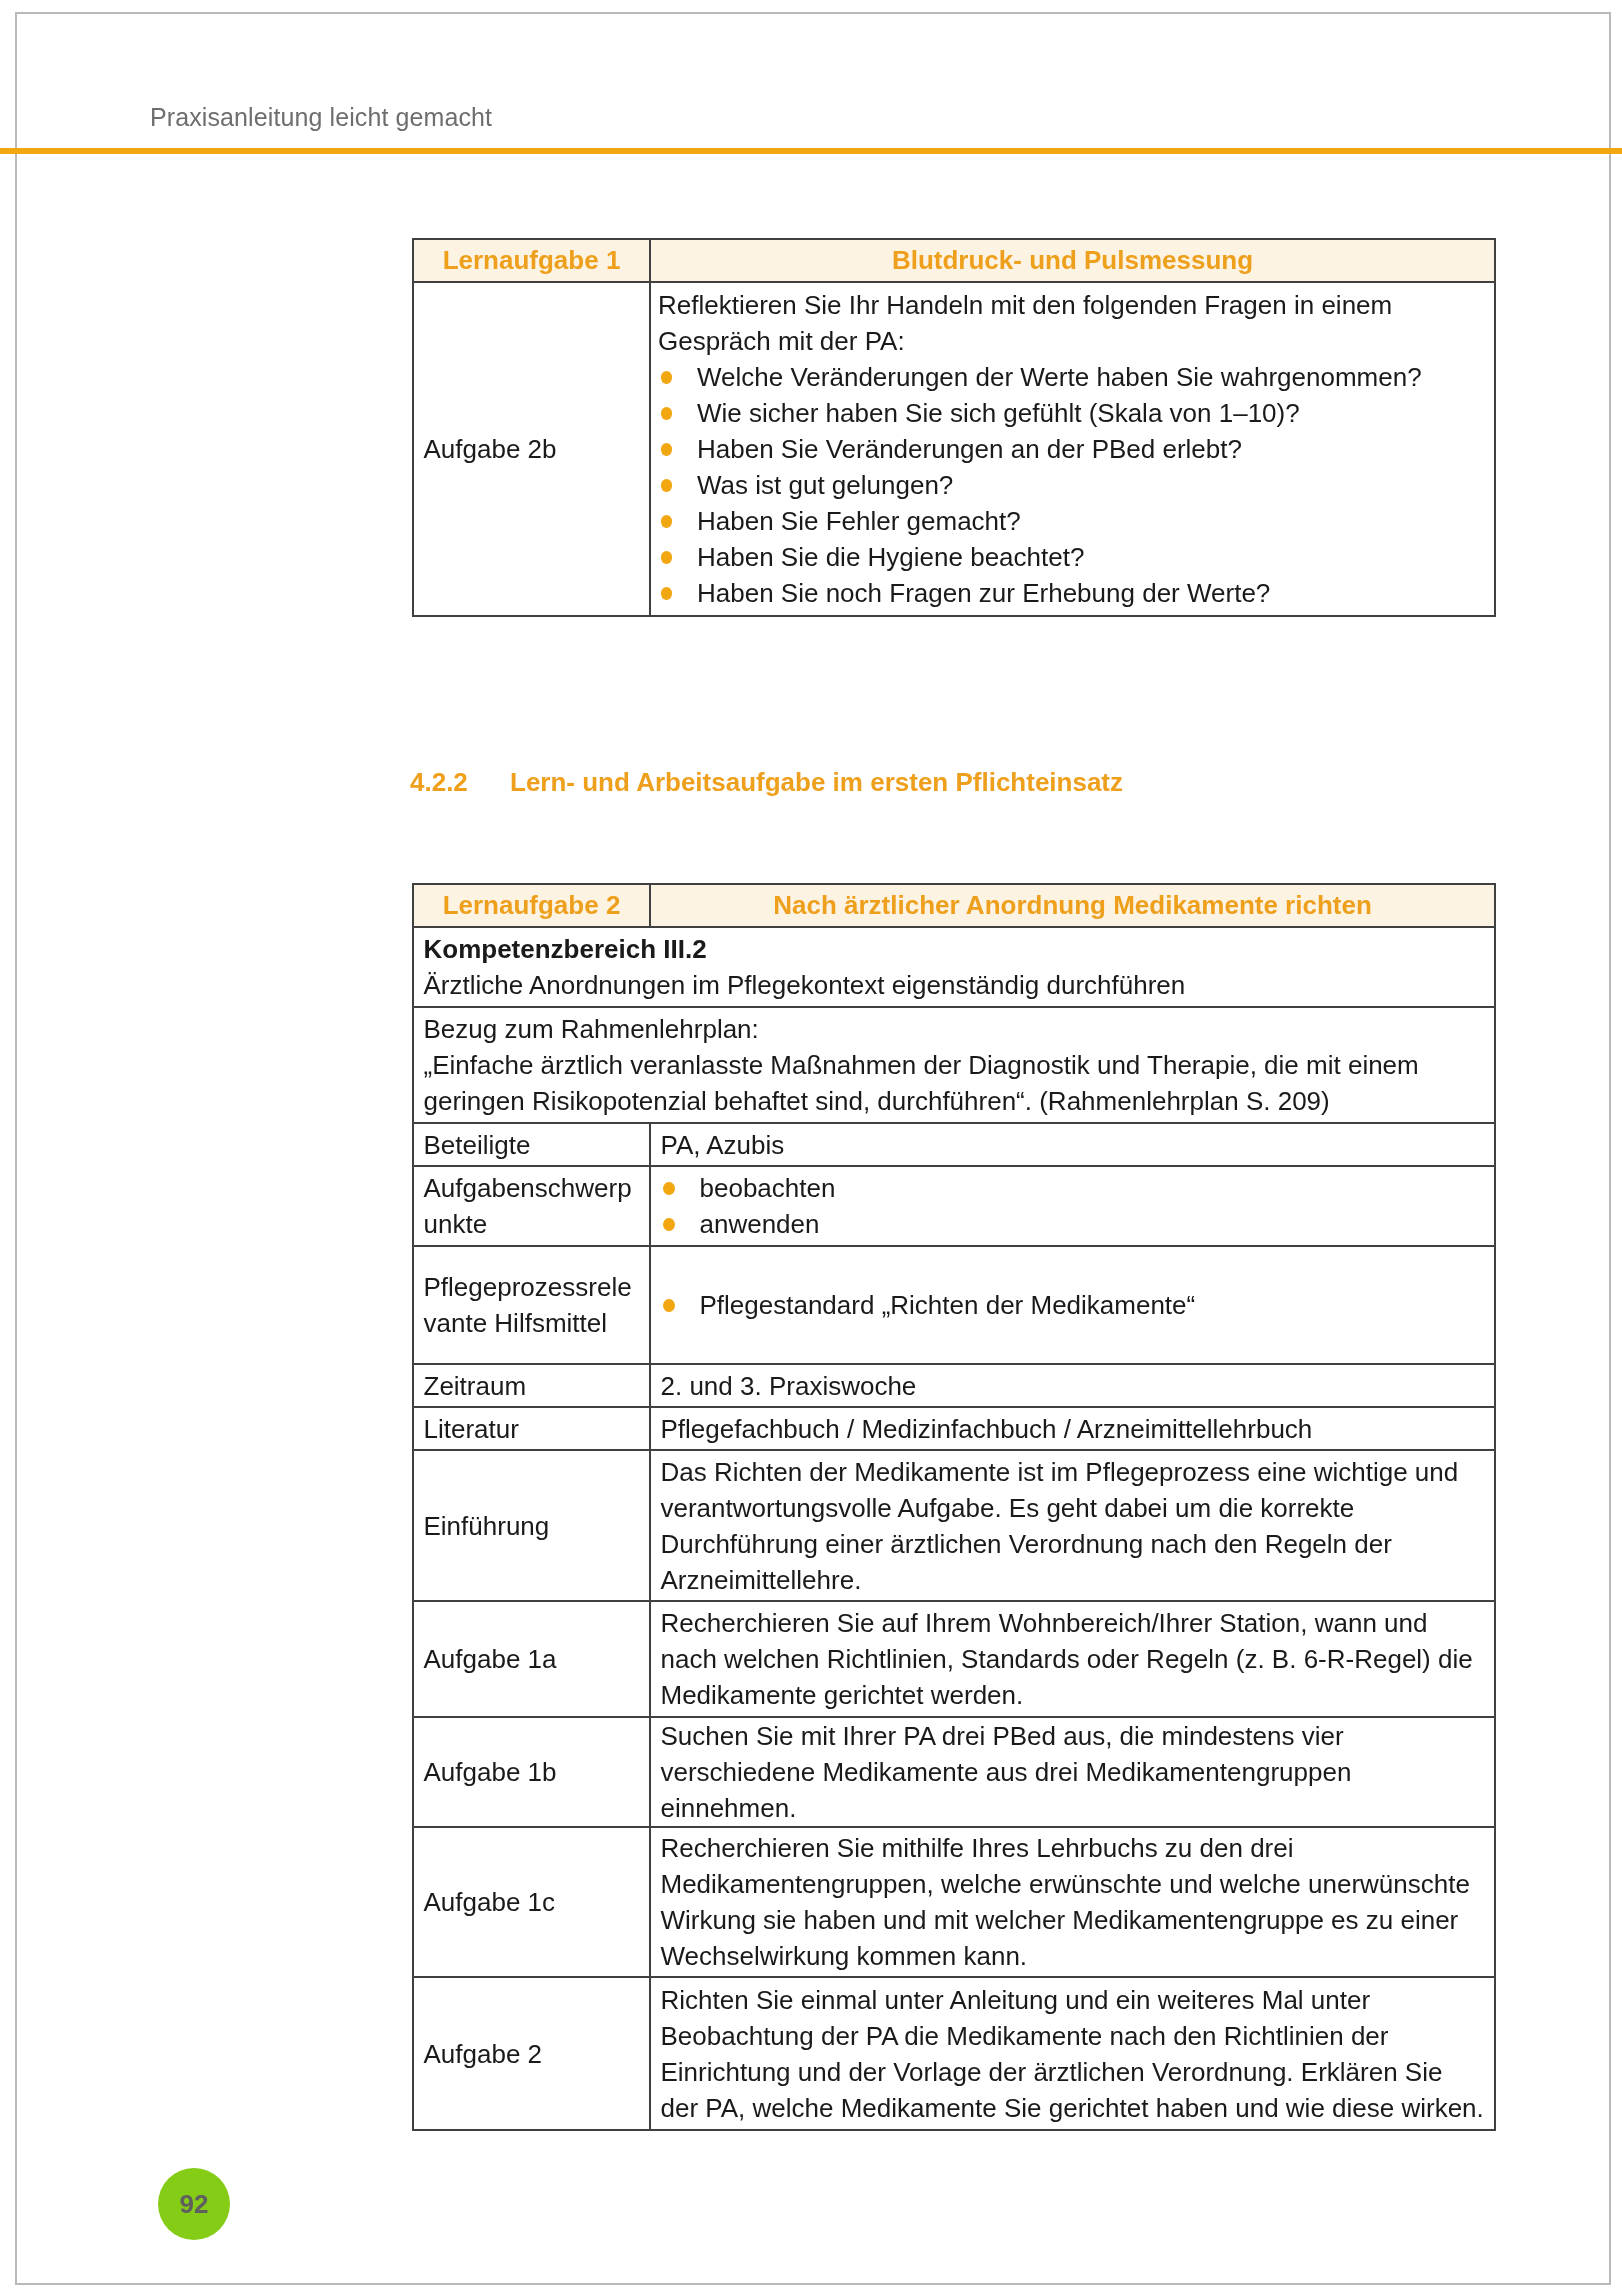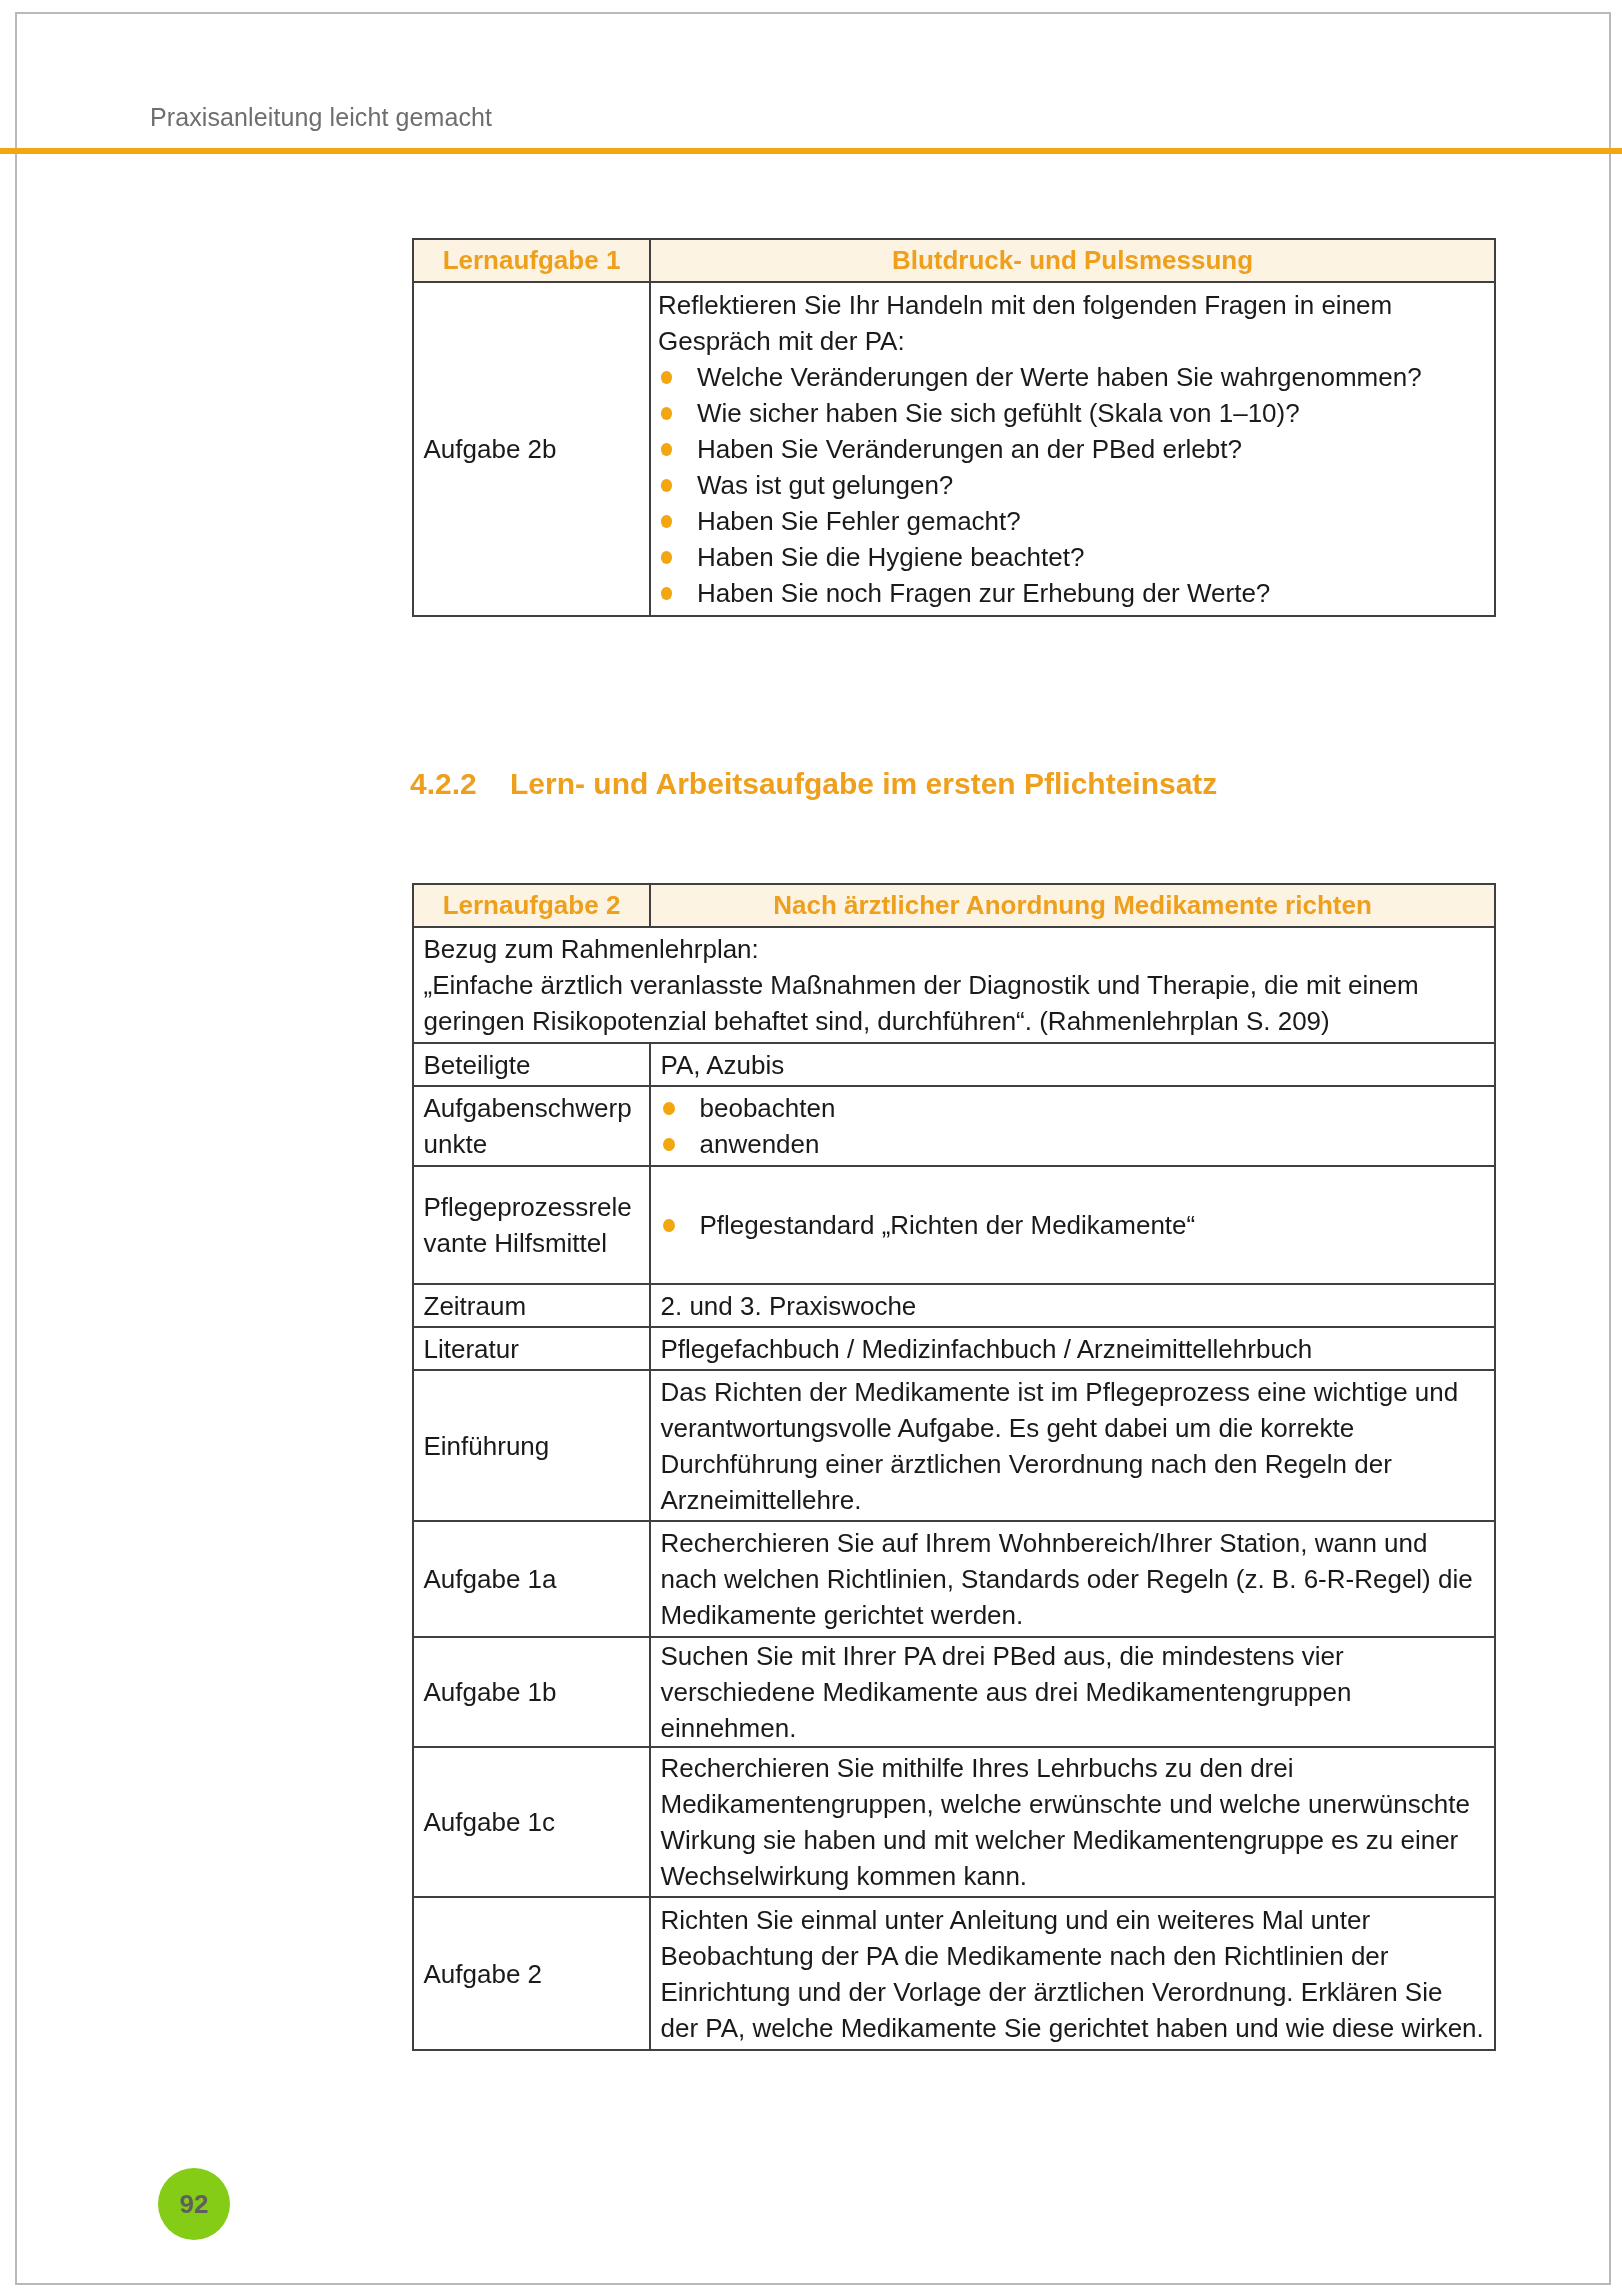--- a/index.html
+++ b/index.html
@@ -16,21 +16,21 @@
                   font-size: 26px; line-height: 36px; color: #1a1a1a; }
   table.task col.c1 { width: 237px; }
   table.task tr.head td { background: #fdf3e2; color: #ee9f1b; font-weight: bold; text-align: center;
                           font-size: 26px; line-height: 39px; }
   table.task td.full { padding-top: 1.4px; padding-bottom: 1.4px; }
   .bold { font-weight: bold; }
   ul.bul { list-style: none; margin: 0; padding: 0; }
   ul.bul li { position: relative; padding-left: 39px; }
   ul.bul li .dot { position: absolute; left: 2.7px; top: 11.5px; width: 11.5px; height: 13px;
                    border-radius: 50%; background: #f2a710; }
-  .section-title { position: absolute; left: 410px; top: 767px; font-size: 30px; font-weight: bold;
+  .section-title { position: absolute; left: 410px; top: 767px; font-size: 26px; font-weight: bold;
                    color: #ee9f1b; white-space: nowrap; }
   .section-title .num { display: inline-block; width: 100px; }
   .page-number { position: absolute; left: 158px; top: 2168px; width: 72px; height: 72px; border-radius: 50%;
                  background: #84cc16; color: #5f5f5f; font-weight: bold; font-size: 26px;
                  display: flex; align-items: center; justify-content: center; }
 </style>
 </head>
 <body>
 
 <div class="page-frame"></div>
@@ -72,20 +72,26 @@
 
 <table class="task" style="top:883px;">
   <colgroup>
       <col class="c1">
       <col>
     </colgroup>
   <tbody>
       <tr class="head" style="height:43px;">
     <td>Lernaufgabe 2</td>
     <td>Nach ärztlicher Anordnung Medikamente richten</td>
+  </tr>
+  <tr style="height:80px;">
+    <td colspan="2" class="full">
+      <div class="bold">Kompetenzbereich III.2</div>
+      <div>Ärztliche Anordnungen im Pflegekontext eigenständig durchführen</div>
+    </td>
   </tr>
   <tr style="height:116px;">
     <td colspan="2" class="full">
       <div>Bezug zum Rahmenlehrplan:</div>
       <div style="padding-right:27px;">„Einfache ärztlich veranlasste Maßnahmen der Diagnostik und Therapie, die mit einem geringen Risikopotenzial behaftet sind, durchführen“. (Rahmenlehrplan S. 209)</div>
     </td>
   </tr>
   <tr style="height:43px;">
     <td>Beteiligte</td>
     <td>PA, Azubis</td>

